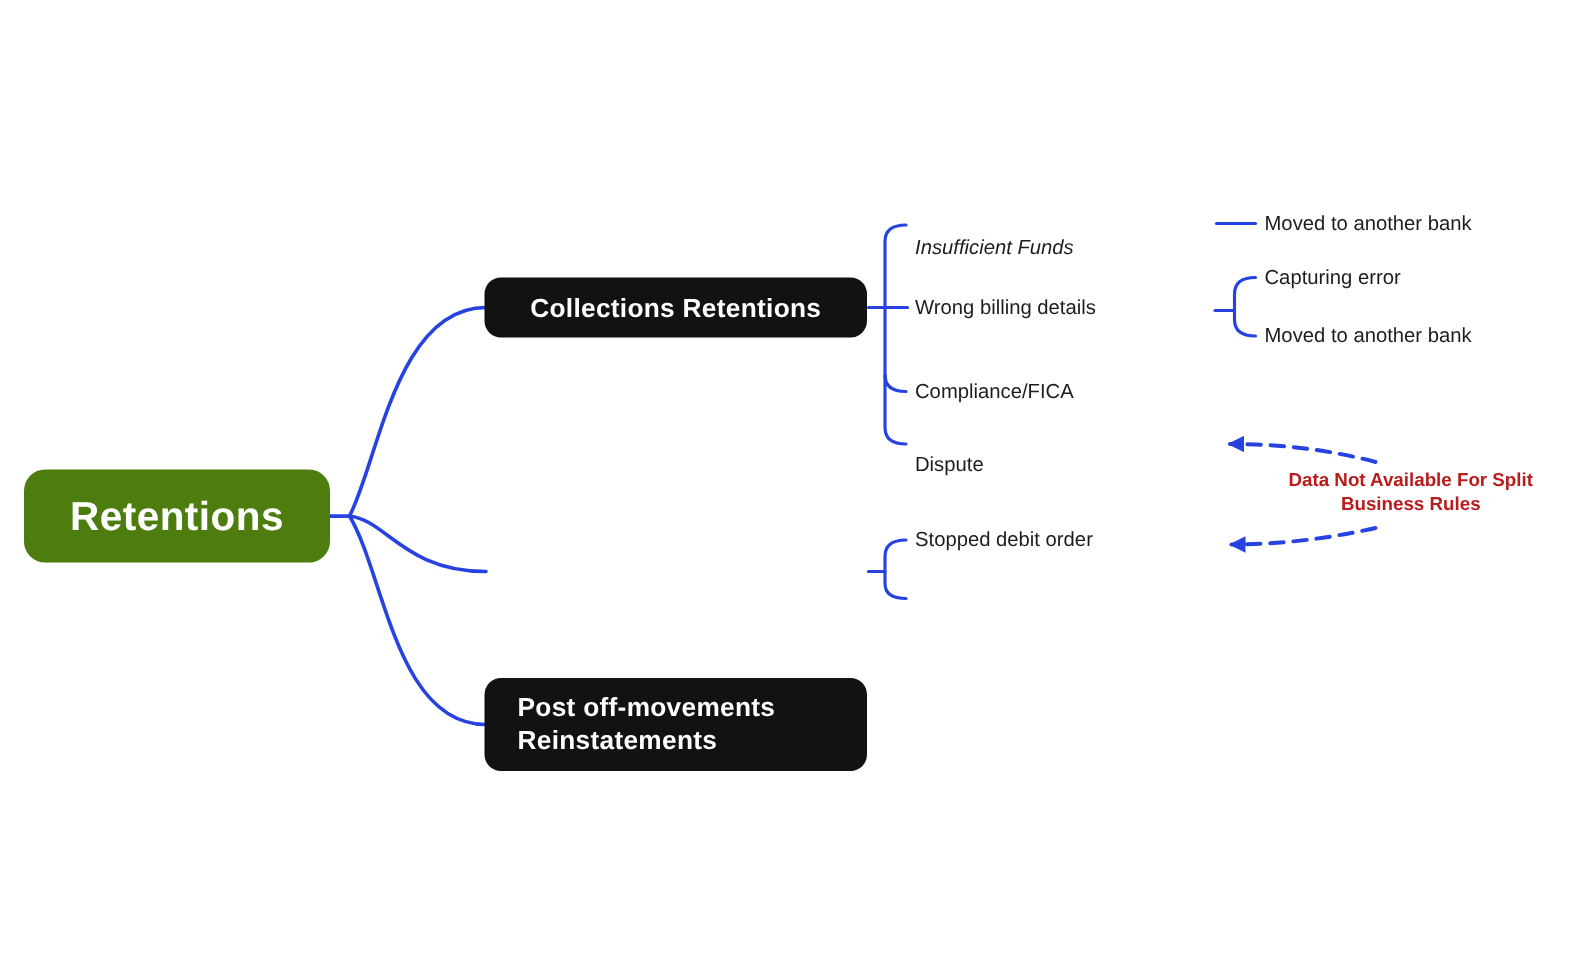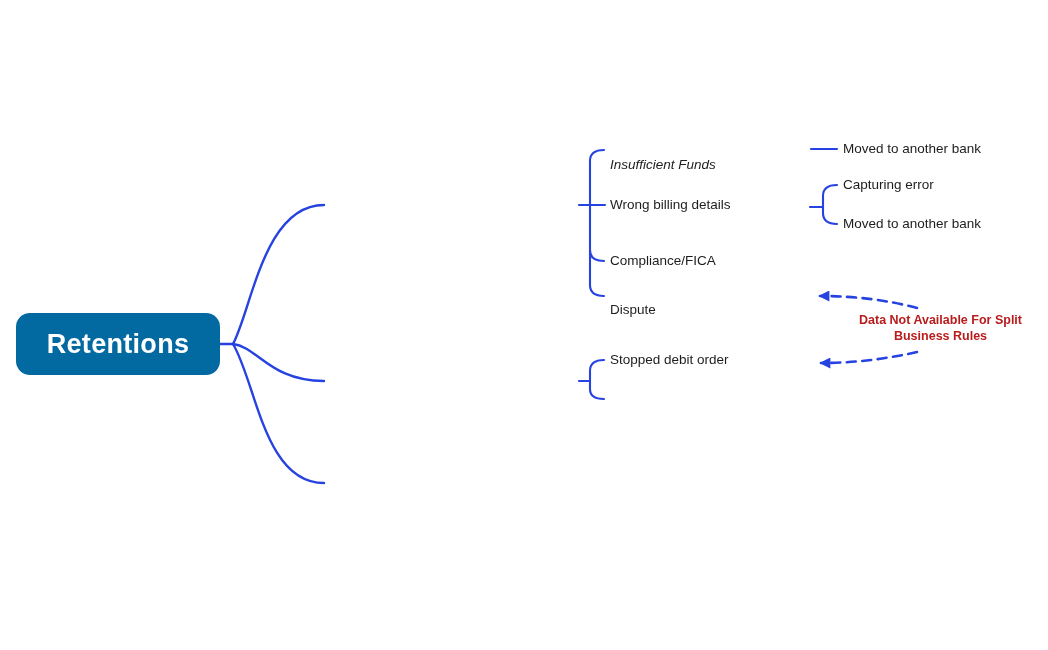--- a/index.html
+++ b/index.html
@@ -27,21 +27,21 @@
     align-items: center;
     justify-content: center;
     color: #ffffff;
     font-weight: bold;
     cursor: pointer;
   }
 
   .root-node {
     left: 16px; top: 313px;
     width: 204px; height: 62px;
-    background: #0369a1;
+    background: #4d7c0f;
     border-radius: 14px;
     font-size: 27px;
     letter-spacing: 0.3px;
   }
 
   .black-node {
     width: 255px; height: 40px;
     background: #121212;
     border-radius: 11px;
     font-size: 17.5px;
@@ -123,22 +123,24 @@
       <path stroke-width="2.1" d="M810 207 L822 207"></path>
       <path stroke-width="2.1" d="M837 185 Q823 185 823 196 L823 213 Q823 224 837 224"></path>
 
       <path stroke-width="2.6" stroke-dasharray="9 6.5" marker-end="url(#arrowhead)" d="M917 308 Q872 296 820 296"></path>
       <path stroke-width="2.6" stroke-dasharray="9 6.5" marker-end="url(#arrowhead)" d="M917 352 Q868 363 821 363"></path>
     </g>
   </svg>
 
   <div class="node root-node">Retentions</div>
 
+  <div class="node black-node node-collections">Collections Retentions</div>
 
 
+  <div class="node black-node node-post">Post off-movements Reinstatements</div>
 
   <div class="leaf leaf-l2 leaf-insufficient">Insufficient Funds</div>
 
   <div class="leaf leaf-l2 leaf-wrong">Wrong billing details</div>
 
   <div class="leaf leaf-l2 leaf-compliance">Compliance/FICA</div>
 
   <div class="leaf leaf-l2 leaf-dispute">Dispute</div>
 
   <div class="leaf leaf-l2 leaf-stopped">Stopped debit order</div>

